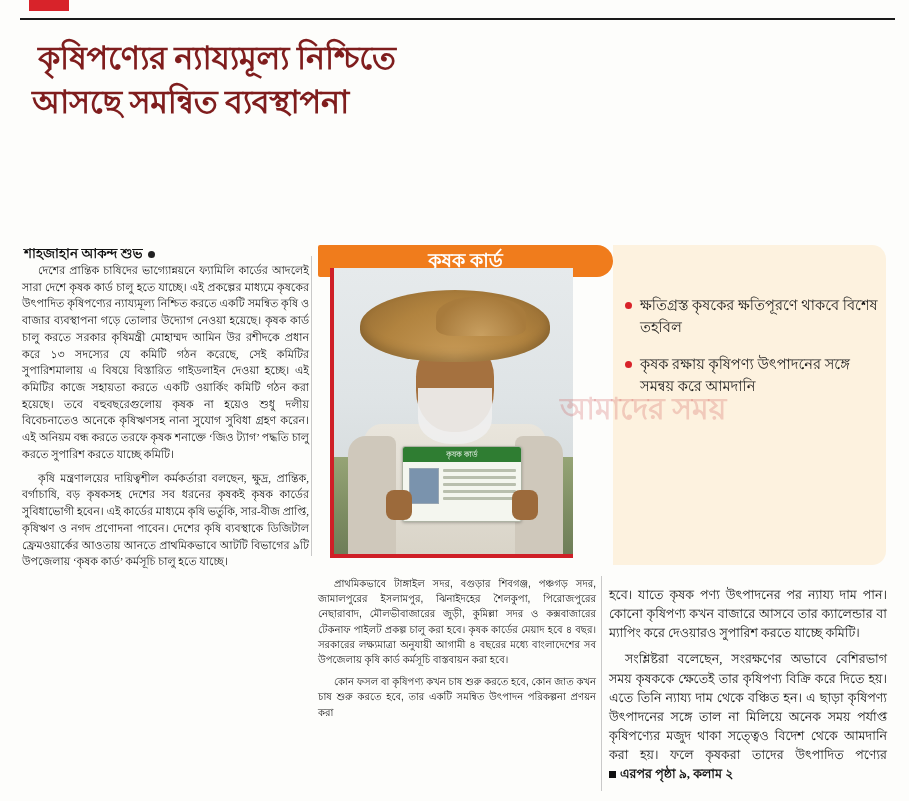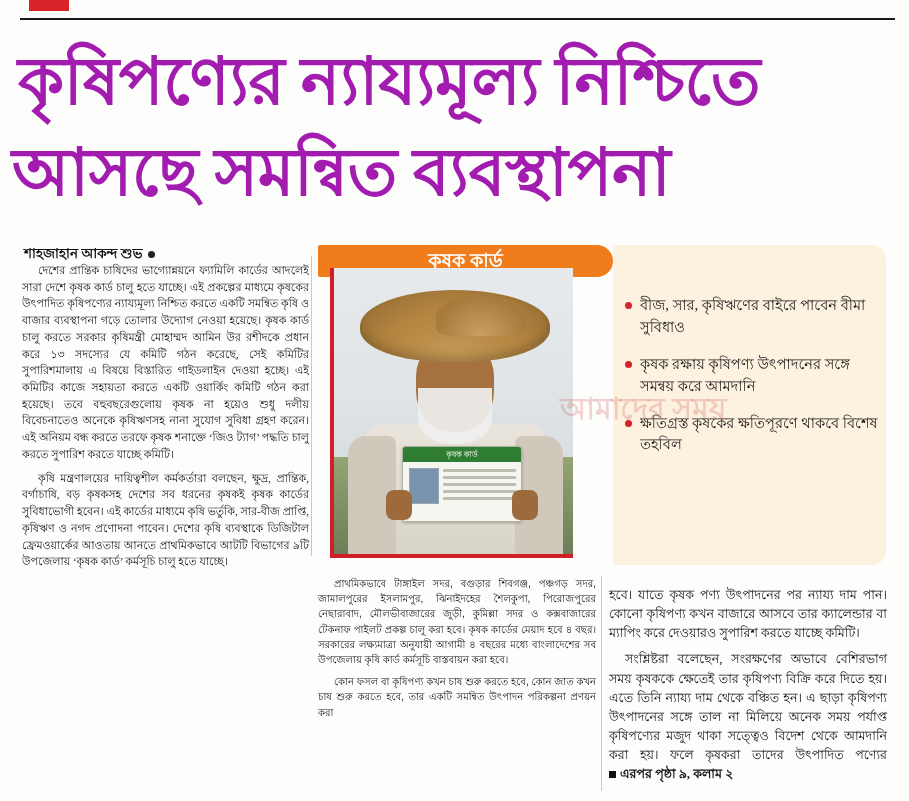--- a/index.html
+++ b/index.html
@@ -36,28 +36,28 @@
     left: 20px;
     top: 18px;
     right: 14px;
     height: 2px;
     background: #1a1a1a;
   }
 
   
   .headline {
     position: absolute;
-    left: 12px;
+    left: 32px;
     top: 36px;
     width: 862px;
     text-align: right;
     font-family: "Liberation Serif", serif;
     font-weight: bold;
-    color: #a21caf;
-    font-size: 66px;
+    color: #7f1d1d;
+    font-size: 32px;
     line-height: 1.38;
     letter-spacing: -0.3px;
   }
   .headline .l1 { display: block; text-align: left; padding-left: 6px; }
   .headline .l2 { display: block; text-align: left; padding-right: 8px; }
 
   
   .byline {
     position: absolute;
     left: 24px;
@@ -354,23 +354,22 @@
     <p>কৃষি মন্ত্রণালয়ের দায়িত্বশীল কর্মকর্তারা বলছেন, ক্ষুদ্র, প্রান্তিক, বর্গাচাষি, বড় কৃষকসহ দেশের সব ধরনের কৃষকই কৃষক কার্ডের সুবিধাভোগী হবেন। এই কার্ডের মাধ্যমে কৃষি ভর্তুকি, সার-বীজ প্রাপ্তি, কৃষিঋণ ও নগদ প্রণোদনা পাবেন। দেশের কৃষি ব্যবস্থাকে ডিজিটাল ফ্রেমওয়ার্কের আওতায় আনতে প্রাথমিকভাবে আটটি বিভাগের ৯টি উপজেলায় ‘কৃষক কার্ড’ কর্মসূচি চালু হতে যাচ্ছে।</p>
   </div>
 
   <div class="card-panel">
     <div class="bullet-bg"></div>
 
     <div class="card-ribbon"></div>
     <div class="card-ribbon-label">কৃষক কার্ড</div>
 
     <div class="bullets">
-      <div class="bullet">বীজ, সার, কৃষিঋণের বাইরে পাবেন বীমা সুবিধাও</div>
+      <div class="bullet">ক্ষতিগ্রস্ত কৃষকের ক্ষতিপূরণে থাকবে বিশেষ তহবিল</div>
       <div class="bullet">কৃষক রক্ষায় কৃষিপণ্য উৎপাদনের সঙ্গে সমন্বয় করে আমদানি</div>
-      <div class="bullet">ক্ষতিগ্রস্ত কৃষকের ক্ষতিপূরণে থাকবে বিশেষ তহবিল</div>
     </div>
   </div>
 
   <div class="photo-frame">
     <div class="sky"></div>
     <div class="field"></div>
     <div class="shirt"></div>
     <div class="arm-l"></div>
     <div class="arm-r"></div>
     <div class="face"></div>

